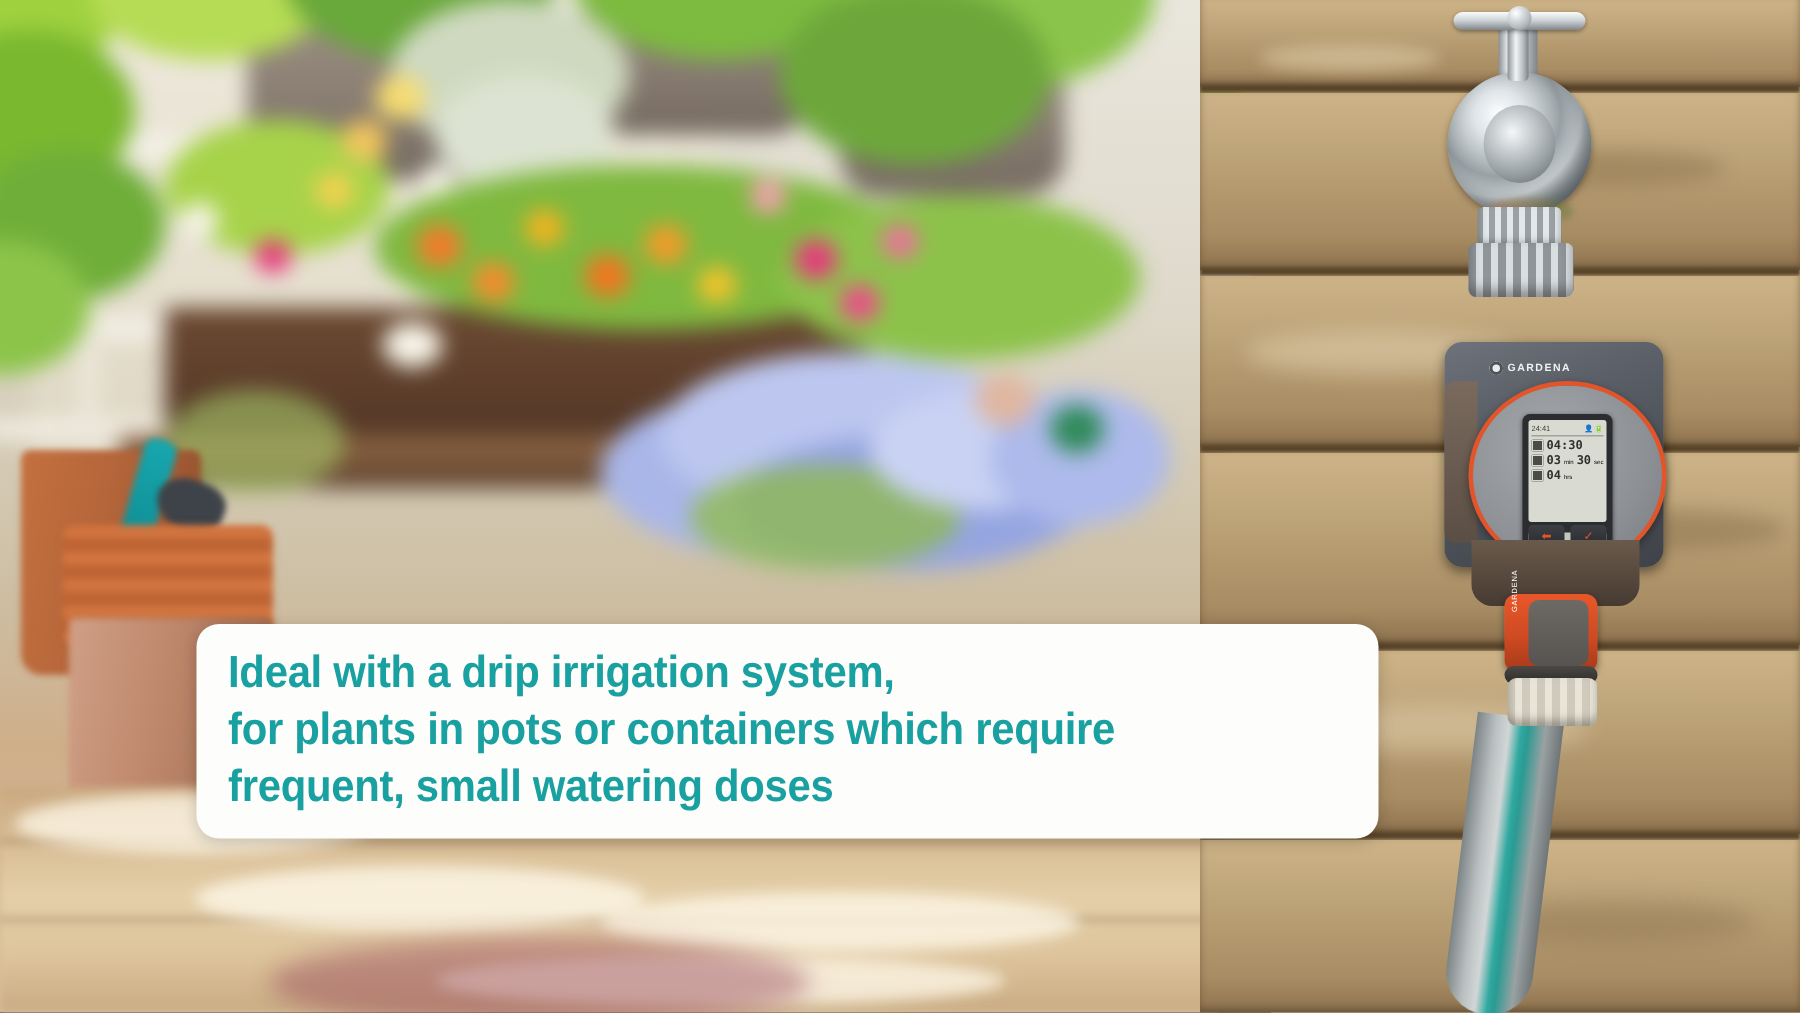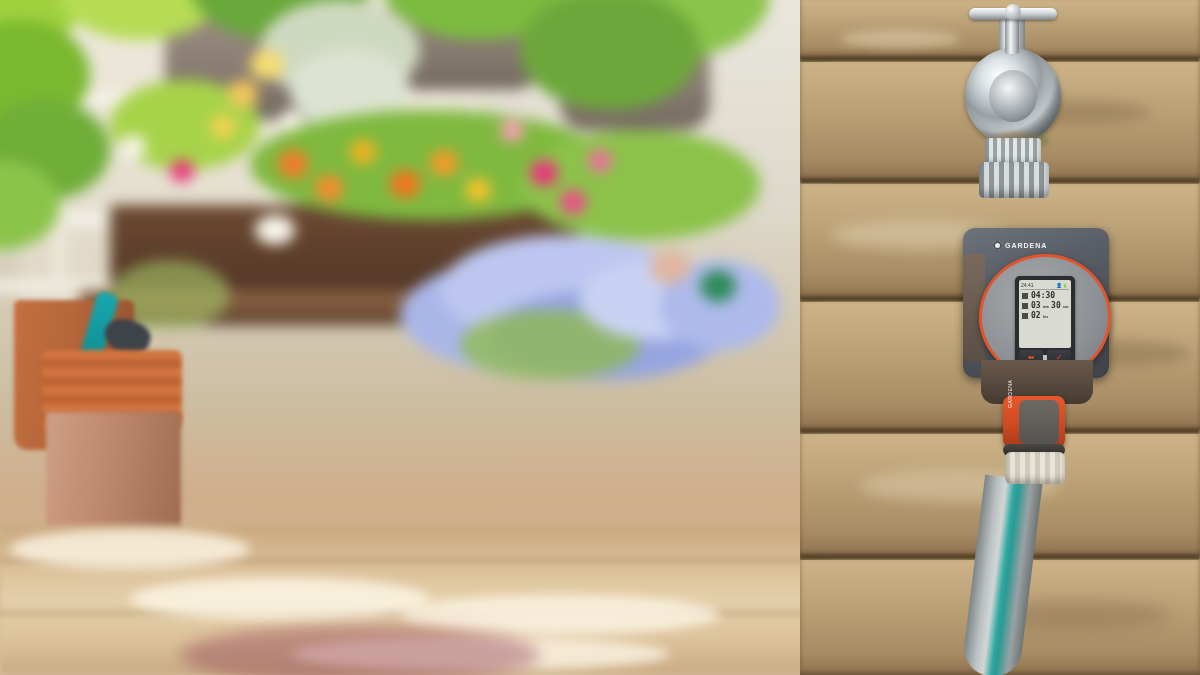--- a/index.html
+++ b/index.html
@@ -339,21 +339,21 @@
           </div>
           <div class="lcd-row">
             <span class="lcd-ic"></span>
             <span class="lcd-val">03</span>
             <span class="lcd-u">min</span>
             <span class="lcd-val">30</span>
             <span class="lcd-u">sec</span>
           </div>
           <div class="lcd-row">
             <span class="lcd-ic"></span>
-            <span class="lcd-val">02</span>
+            <span class="lcd-val">04</span>
             <span class="lcd-u">hrs</span>
           </div>
         </div>
       </div>
       <div class="lcd-status">
         <span>On</span>
       </div>
       <div class="timer-btns">
         <div class="tbtn">
           <i>⬅</i>
@@ -365,14 +365,19 @@
     </div>
 
     <div class="timer-base"></div>
     <div class="connector"></div>
     <div class="connector-grey"></div>
     <div class="conn-logo">GARDENA</div>
     <div class="conn-ring"></div>
     <div class="hose-nut"></div>
   </div>
 
+  <div class="caption-card">
+    <div class="caption-line">Ideal with a drip irrigation system,</div>
+    <div class="caption-line">for plants in pots or containers which require</div>
+    <div class="caption-line">frequent, small watering doses</div>
+  </div>
 
 </div>
 
 </body></html>

